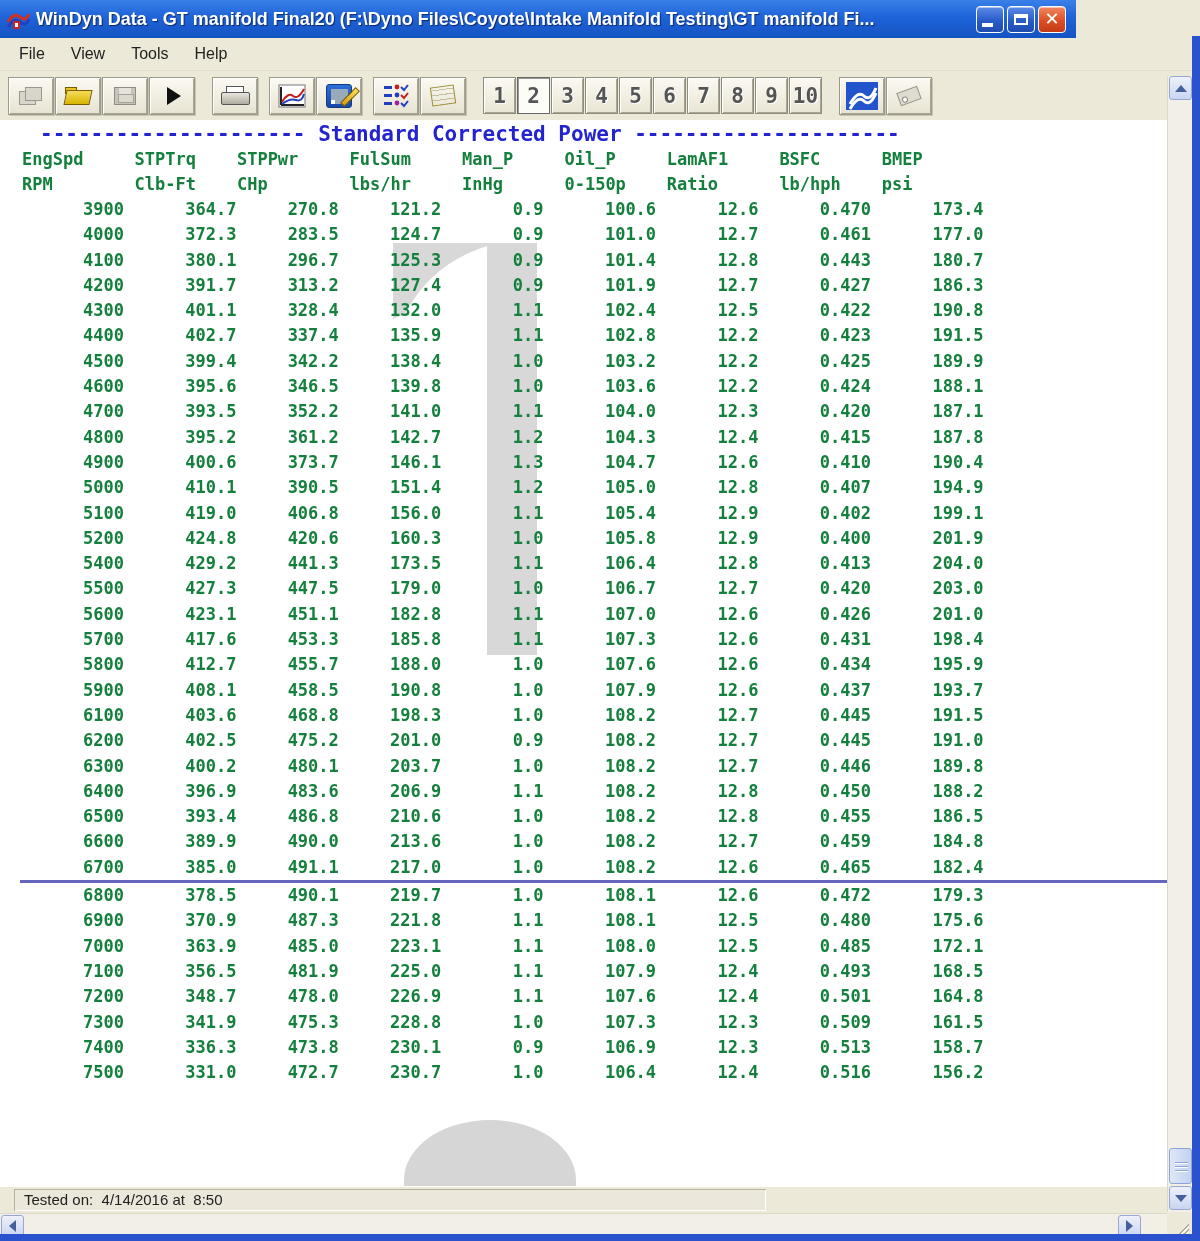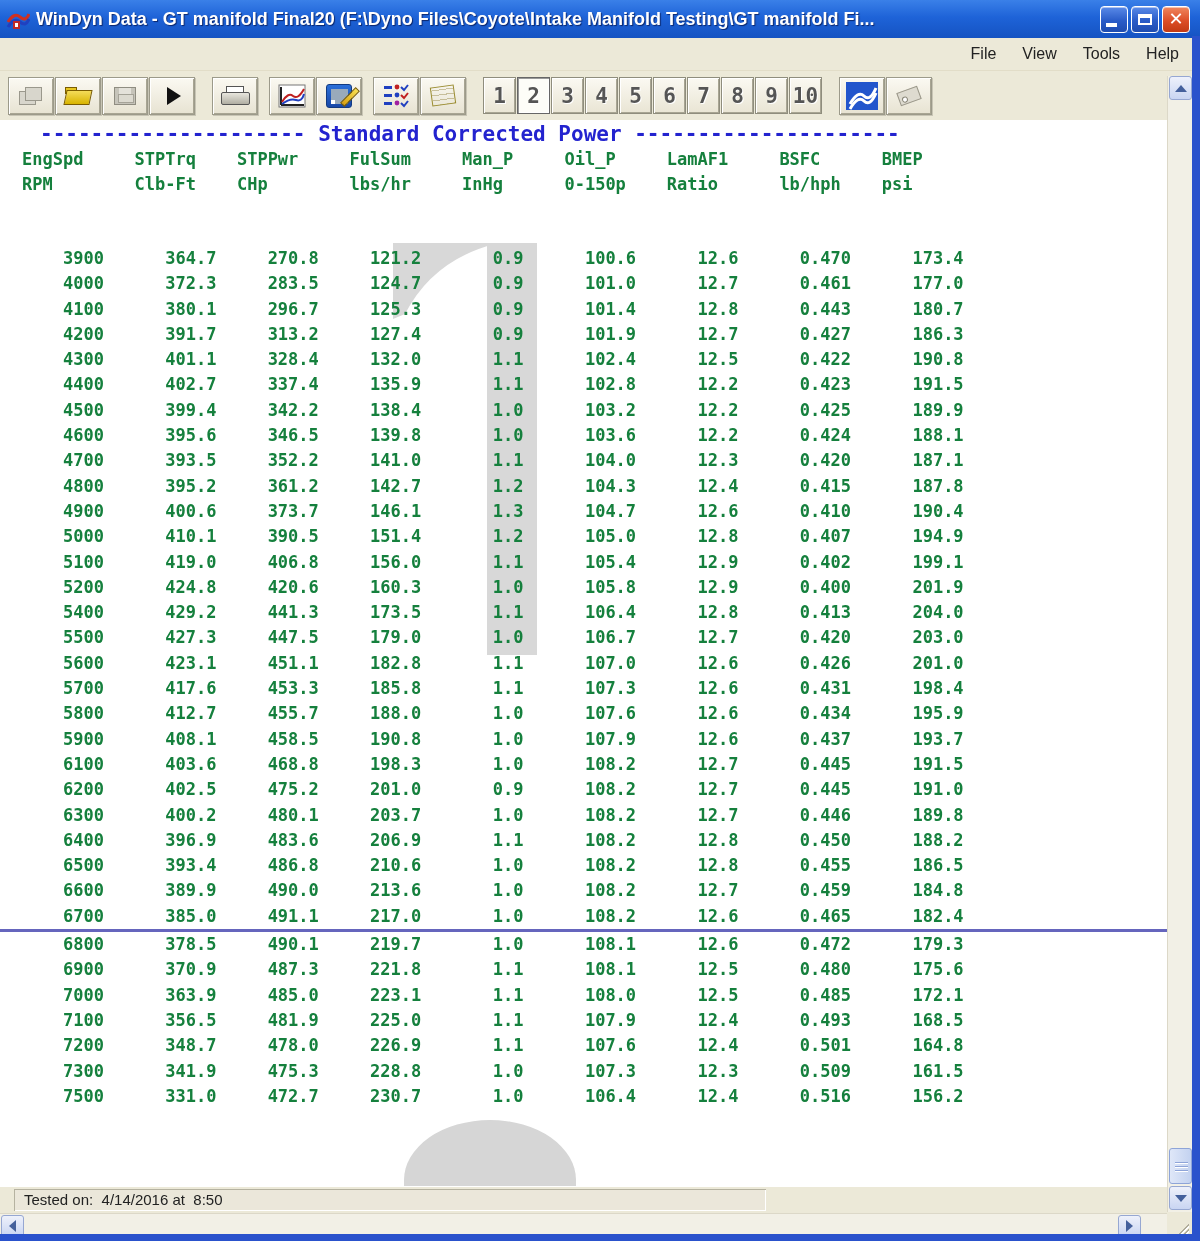--- a/index.html
+++ b/index.html
@@ -9,21 +9,21 @@
     background:#ece9d8;
     font-family:"Liberation Sans", sans-serif;
   }
 
   
   .win-border-right { position:absolute; right:0; top:36px; width:8px; height:1205px; background:#2a52cc; }
   .win-border-bottom { position:absolute; left:0; bottom:0; width:1200px; height:7px; background:#2a52cc; }
 
   
   .titlebar {
-    position:absolute; left:0; top:0; width:1200px; height:38px;
+    position:absolute; left:0; top:0; width:1076px; height:38px;
     background:linear-gradient(180deg,#3a80e8 0%,#1e63d8 45%,#1553c2 100%);
     display:flex; align-items:center; padding:0 6px;
   }
   .app-icon { width:24px; height:22px; margin-right:6px; flex:0 0 auto; }
   .title-text {
     color:#fff; font-size:18px; font-weight:bold;
     text-shadow:1px 1px 1px rgba(0,0,40,.6);
     white-space:nowrap; overflow:hidden; flex:1;
   }
   .win-btns { display:flex; gap:3px; margin-right:4px; }
@@ -36,21 +36,20 @@
   .wbtn.close { background:linear-gradient(180deg,#f0875e 0%,#dd4e27 55%,#c23a14 100%); }
   .glyph-min { position:absolute; left:5px; bottom:5px; width:11px; height:4px; background:#fff; }
   .glyph-max { position:absolute; left:6px; top:7px; width:14px; height:11px; border:2px solid #fff; border-top-width:4px; }
   .glyph-close { position:absolute; left:0; top:1px; width:100%; text-align:center; color:#fff; font-size:18px; font-weight:bold; font-family:"DejaVu Sans", sans-serif; }
 
   
   .menubar {
     position:absolute; left:0; top:38px; width:1192px; height:33px;
     background:#ece9d8; display:flex; align-items:center; padding-left:6px;
     border-bottom:1px solid #e2ddc8;
-    justify-content:flex-end;
   }
   .menu-item { font-size:16px; color:#222; padding:4px 13px; }
 
   
   .toolbar {
     position:absolute; left:0; top:71px; width:1192px; height:49px;
     background:#ece9d8; display:flex; align-items:center; padding-left:8px;
   }
   .tbtn {
     width:46px; height:38px; margin-right:1px;
@@ -118,21 +117,21 @@
     white-space:pre;
   }
   .colhead, .datarow {
     position:relative; z-index:1;
     padding-left:22px;
     font-family:"DejaVu Sans Mono", monospace;
     font-size:17px; font-weight:bold; color:#15803d;
     white-space:pre;
   }
   .colhead { height:25px; line-height:25px; }
-  .rows { margin-top:49px; position:relative; z-index:1; }
+  .rows { position:relative; z-index:1;padding-left:20px; }
   .datarow { height:25.3px; line-height:25.3px; }
   .split-line { height:3px; background:#6565bd; position:relative; z-index:1; }
 
   
   .vscroll {
     position:absolute; left:1167px; top:76px; width:25px; height:1136px;
     background:#f2f0e6; border-left:1px solid #dcd8c8;
   }
   .sbtn {
     position:absolute; left:1px; width:23px; height:24px;
@@ -325,20 +324,21 @@
       <div class="datarow">    6500      393.4     486.8     210.6       1.0      108.2      12.8      0.455      186.5</div>
       <div class="datarow">    6600      389.9     490.0     213.6       1.0      108.2      12.7      0.459      184.8</div>
       <div class="datarow">    6700      385.0     491.1     217.0       1.0      108.2      12.6      0.465      182.4</div>
       <div class="split-line"></div>
       <div class="datarow">    6800      378.5     490.1     219.7       1.0      108.1      12.6      0.472      179.3</div>
       <div class="datarow">    6900      370.9     487.3     221.8       1.1      108.1      12.5      0.480      175.6</div>
       <div class="datarow">    7000      363.9     485.0     223.1       1.1      108.0      12.5      0.485      172.1</div>
       <div class="datarow">    7100      356.5     481.9     225.0       1.1      107.9      12.4      0.493      168.5</div>
       <div class="datarow">    7200      348.7     478.0     226.9       1.1      107.6      12.4      0.501      164.8</div>
       <div class="datarow">    7300      341.9     475.3     228.8       1.0      107.3      12.3      0.509      161.5</div>
+      <div class="datarow">    7400      336.3     473.8     230.1       0.9      106.9      12.3      0.513      158.7</div>
       <div class="datarow">    7500      331.0     472.7     230.7       1.0      106.4      12.4      0.516      156.2</div>
     </div>
 </div>
 
 <div class="vscroll">
   <div class="sbtn up">
       <span class="arrow-up"></span>
     </div>
   <div class="vthumb"></div>
   <div class="sbtn down">

